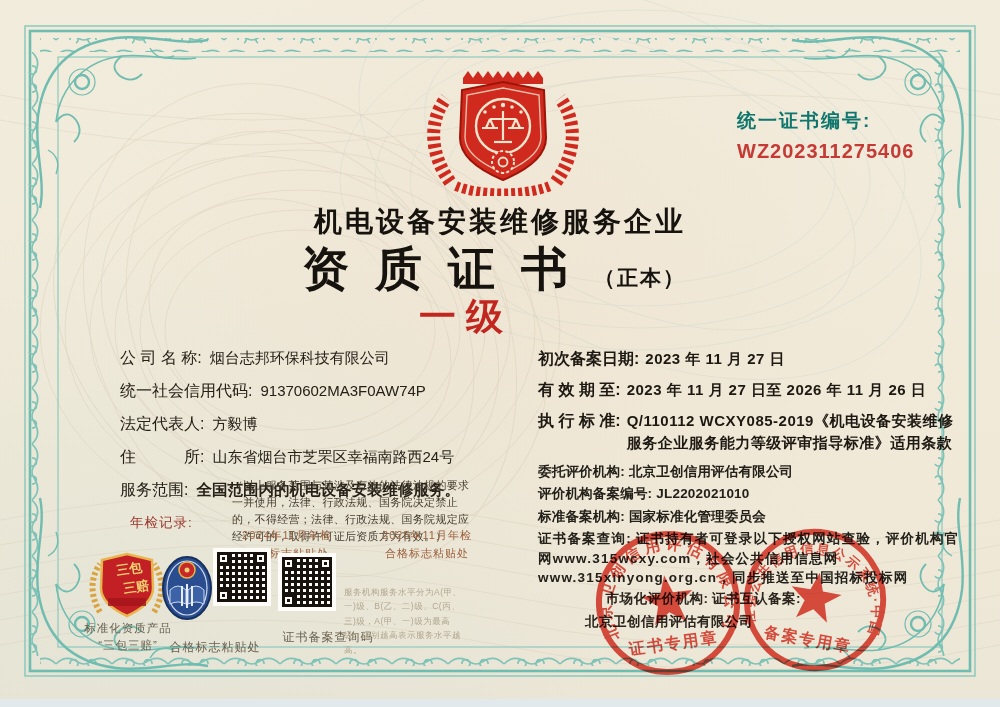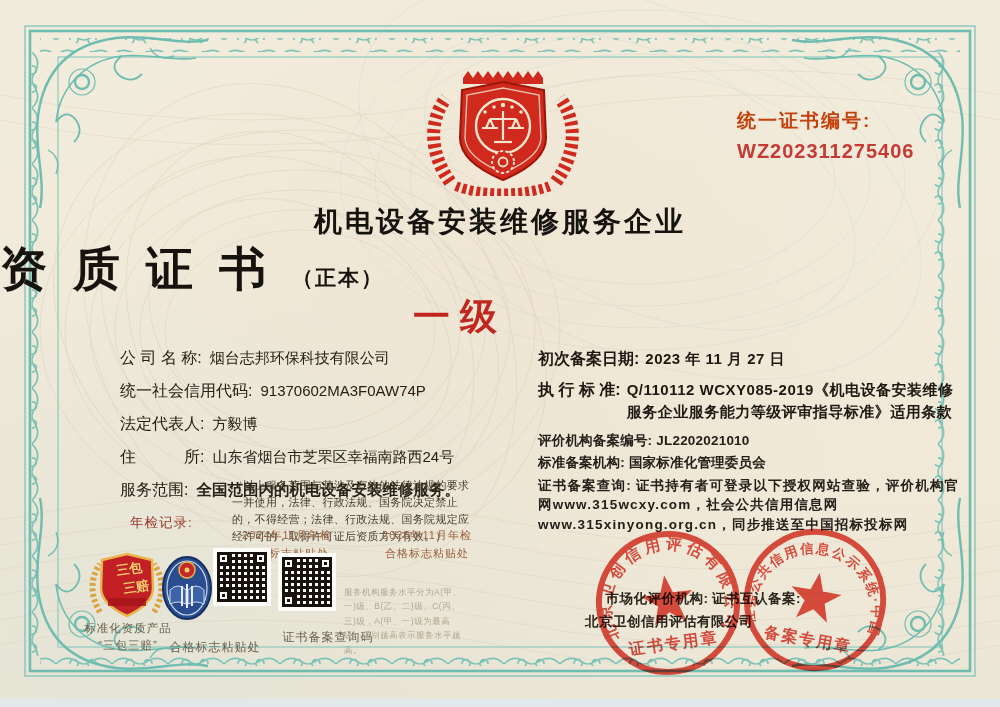--- a/index.html
+++ b/index.html
@@ -12,21 +12,21 @@
   .paper-tint{position:absolute;inset:0;
     background:
       radial-gradient(ellipse at 15% 85%, rgba(190,215,210,.18), transparent 45%),
       radial-gradient(ellipse at 50% 40%, rgba(236,220,200,.35), transparent 60%),
       linear-gradient(180deg, #f2ecdc 0%, #f0e9d8 70%, #ece6d6 100%);
   }
   .photo-strip{position:absolute;left:0;right:0;bottom:0;height:8px;background:#e2e9ed;}
   svg{display:block;}
   .abs{position:absolute;}
   
-  .cert-no-label{font-size:19px;font-weight:bold;color:#c2410c;letter-spacing:2px;}
+  .cert-no-label{font-size:19px;font-weight:bold;color:#0f766e;letter-spacing:2px;}
   .cert-no-value{font-size:20px;font-weight:bold;color:#c53a35;letter-spacing:1px;margin-top:6px;}
   .title-top{font-size:28px;font-weight:bold;color:#16120e;letter-spacing:3px;text-align:center;}
   .title-main{font-size:47px;font-weight:bold;color:#16120e;letter-spacing:26px;}
   .title-copy{font-size:21px;font-weight:bold;color:#16120e;letter-spacing:2px;}
   .grade{font-size:37px;font-weight:bold;color:#c2271f;letter-spacing:10px;text-align:center;}
   .lrow{display:flex;align-items:baseline;margin-bottom:12px;color:#262017;}
   .lrow .lab{font-weight:normal;font-size:16px;white-space:pre;margin-right:8px;}
   .lrow .val{font-size:15px;font-weight:500;}
   .lrow.em .val{font-weight:bold;font-size:15.5px;}
   .disclaimer{font-size:11px;color:#433b2e;line-height:1.55;letter-spacing:.3px;}
@@ -146,24 +146,24 @@
   <circle cx="83" cy="106" r="11" fill="#cf2a1d" stroke="#f3e6cf" stroke-width="2" stroke-dasharray="3 2.4"></circle>
   <circle cx="83" cy="106" r="4.5" fill="none" stroke="#f3e6cf" stroke-width="1.8"></circle>
 </svg>
 
 <div class="abs" style="left:737px;top:108px">
   <div class="cert-no-label">统一证书编号:</div>
   <div class="cert-no-value">WZ202311275406</div>
 </div>
 
 <div class="abs title-top" style="left:0;width:1000px;top:203px">机电设备安装维修服务企业</div>
-<div class="abs" style="left:0;width:988px;top:238px;">
+<div class="abs" style="left:0;width:988px;top:238px;text-align:center">
   <span class="title-main">资质证书</span><span class="title-copy">（正本）</span>
 </div>
-<div class="abs grade" style="left:12px;width:896px;top:292px">一级</div>
+<div class="abs grade" style="left:18px;width:896px;top:292px">一级</div>
 
 <div class="abs" style="left:120px;top:348px;width:408px">
   <div class="lrow">
     <span class="lab">公 司 名 称:</span>
     <span class="val">烟台志邦环保科技有限公司</span>
   </div>
   <div class="lrow">
     <span class="lab">统一社会信用代码:</span>
     <span class="val">91370602MA3F0AW74P</span>
   </div>
@@ -190,25 +190,32 @@
 <div class="abs slot" style="left:372px;top:527px;width:110px">
   <div>2025年11月年检</div>
   <div>合格标志粘贴处</div>
 </div>
 
 <div class="abs" style="left:538px;top:348px;width:432px">
   <div class="rrow">
     <span class="lab">初次备案日期:</span>
     <span class="val">2023 年 11 月 27 日</span>
   </div>
+  <div class="rrow">
+    <span class="lab">有 效 期 至:</span>
+    <span class="val">2023 年 11 月 27 日至 2026 年 11 月 26 日</span>
+  </div>
   <div class="rrow" style="margin-bottom:6px">
     <span class="lab">执 行 标 准:</span>
     <span class="val" style="width:330px">Q/110112 WCXY085-2019《机电设备安装维修服务企业服务能力等级评审指导标准》适用条款</span>
   </div>
   <div style="margin-top:8px">
+    <div class="arow">
+      <span class="lab">委托评价机构:</span><span>北京卫创信用评估有限公司</span>
+    </div>
     <div class="arow">
       <span class="lab">评价机构备案编号:</span><span>JL2202021010</span>
     </div>
     <div class="arow">
       <span class="lab">标准备案机构:</span><span>国家标准化管理委员会</span>
     </div>
     <div class="arow" style="width:430px;letter-spacing:1.2px">
       <span class="lab">证书备案查询:</span><span>证书持有者可登录以下授权网站查验，评价机构官网www.315wcxy.com，社会公共信用信息网www.315xinyong.org.cn，同步推送至中国招标投标网</span>
     </div>
   </div>

